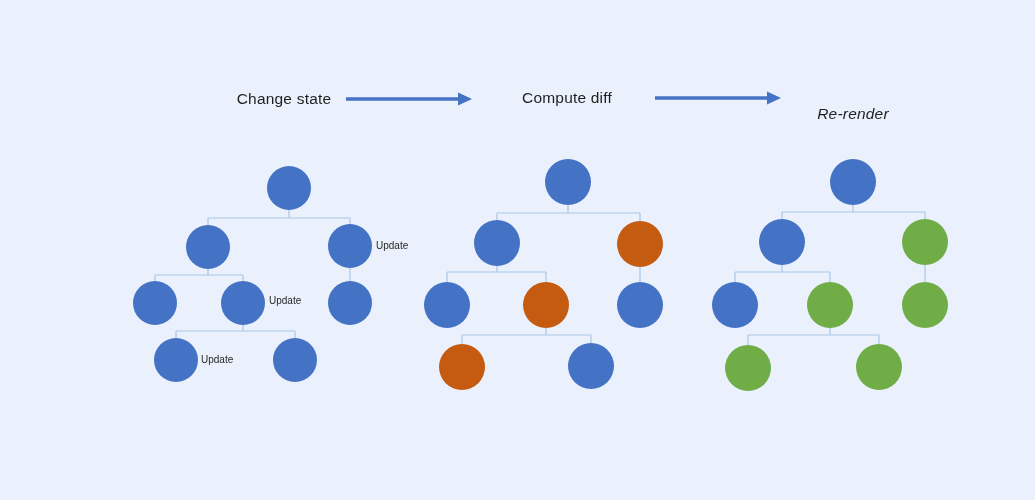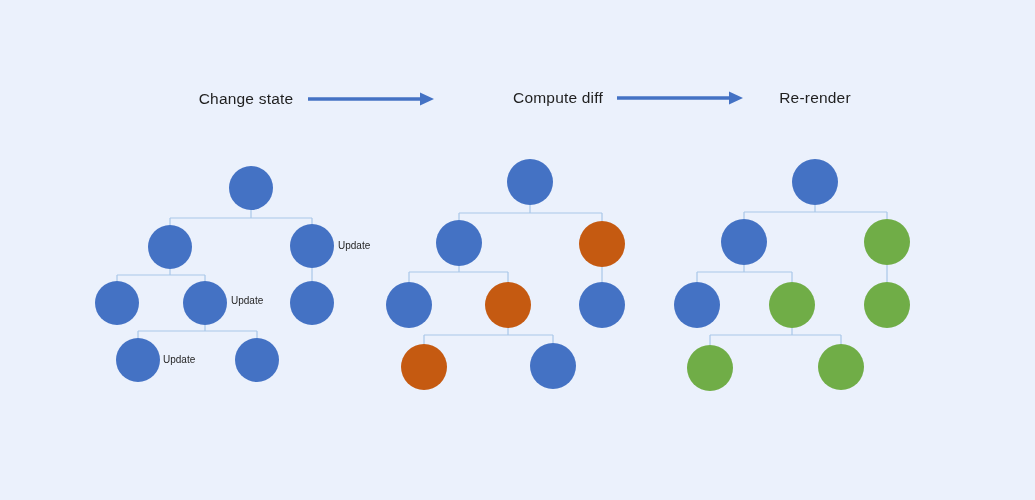--- a/index.html
+++ b/index.html
@@ -6,20 +6,21 @@
   body {
     width: 1035px; height: 500px;
     font-family: "Liberation Sans", sans-serif;
     background: var(--background, #EBF1FC);
     overflow: hidden;
   }
   .canvas {
     position: relative;
     width: 892px; height: 500px;
     background: var(--background, #EBF1FC);
+    margin-left: 38px;
   }
   .overlay-svg {
     position: absolute; left: 0; top: 0;
     width: 1035px; height: 500px;
     pointer-events: none;
   }
   .connector {
     stroke: var(--connector, #A9C7E8);
     stroke-width: 1.2;
     fill: none;
@@ -81,22 +82,22 @@
       <line class="arrow-line" x1="308" y1="99" x2="420" y2="99"></line>
       <polygon class="arrow-head" points="420,92.5 434,99 420,105.5"></polygon>
     </g>
     <g>
       <line class="arrow-line" x1="617" y1="98" x2="729" y2="98"></line>
       <polygon class="arrow-head" points="729,91.5 743,98 729,104.5"></polygon>
     </g>
   </svg>
 
   <div class="step-label" style="left:246px; top:99px;">Change state</div>
-  <div class="step-label" style="left:558px; top:98px;">Compute diff</div>
-  <div class="step-label" style="left:815px; top:98px;">Re-render</div>
+  <div class="step-label" style="left:529px; top:98px;">Compute diff</div>
+  <div class="step-label" style="left:815px; top:114px;font-style:italic;">Re-render</div>
 
   <div class="node d44" style="left: 229px; top: 166px; background-color: rgb(68, 114, 196);"></div>
   <div class="node d44" style="left: 148px; top: 225px; background-color: rgb(68, 114, 196);"></div>
   <div class="node d44" style="left: 290px; top: 224px; background-color: rgb(68, 114, 196);"></div>
   <div class="node d44" style="left: 95px; top: 281px; background-color: rgb(68, 114, 196);"></div>
   <div class="node d44" style="left: 183px; top: 281px; background-color: rgb(68, 114, 196);"></div>
   <div class="node d44" style="left: 290px; top: 281px; background-color: rgb(68, 114, 196);"></div>
   <div class="node d44" style="left: 116px; top: 338px; background-color: rgb(68, 114, 196);"></div>
   <div class="node d44" style="left: 235px; top: 338px; background-color: rgb(68, 114, 196);"></div>
 

